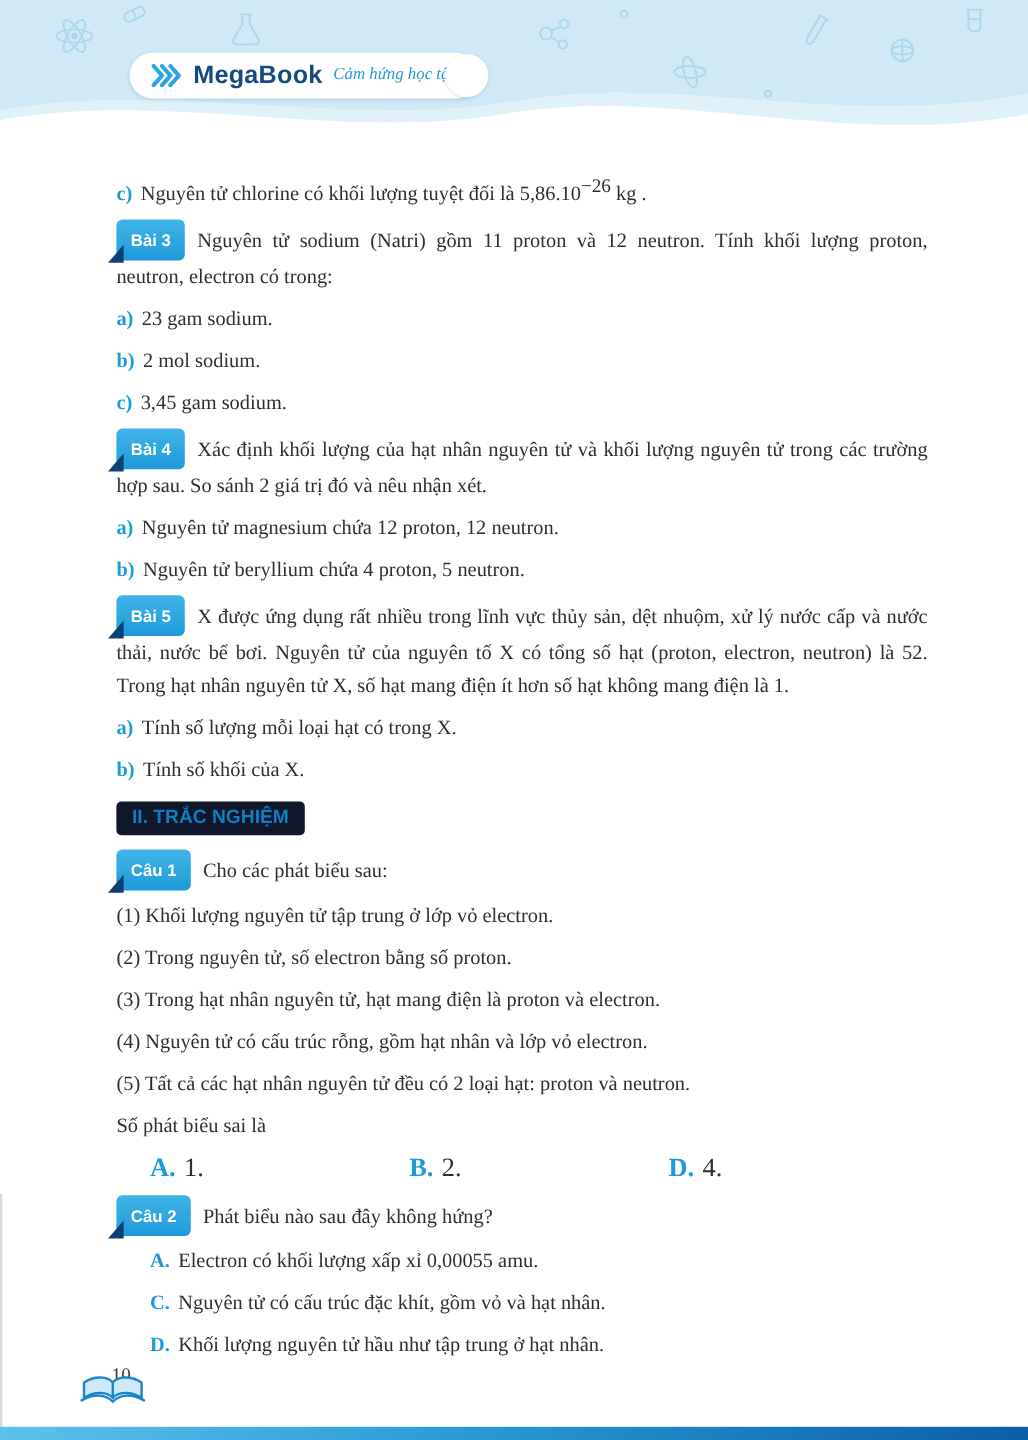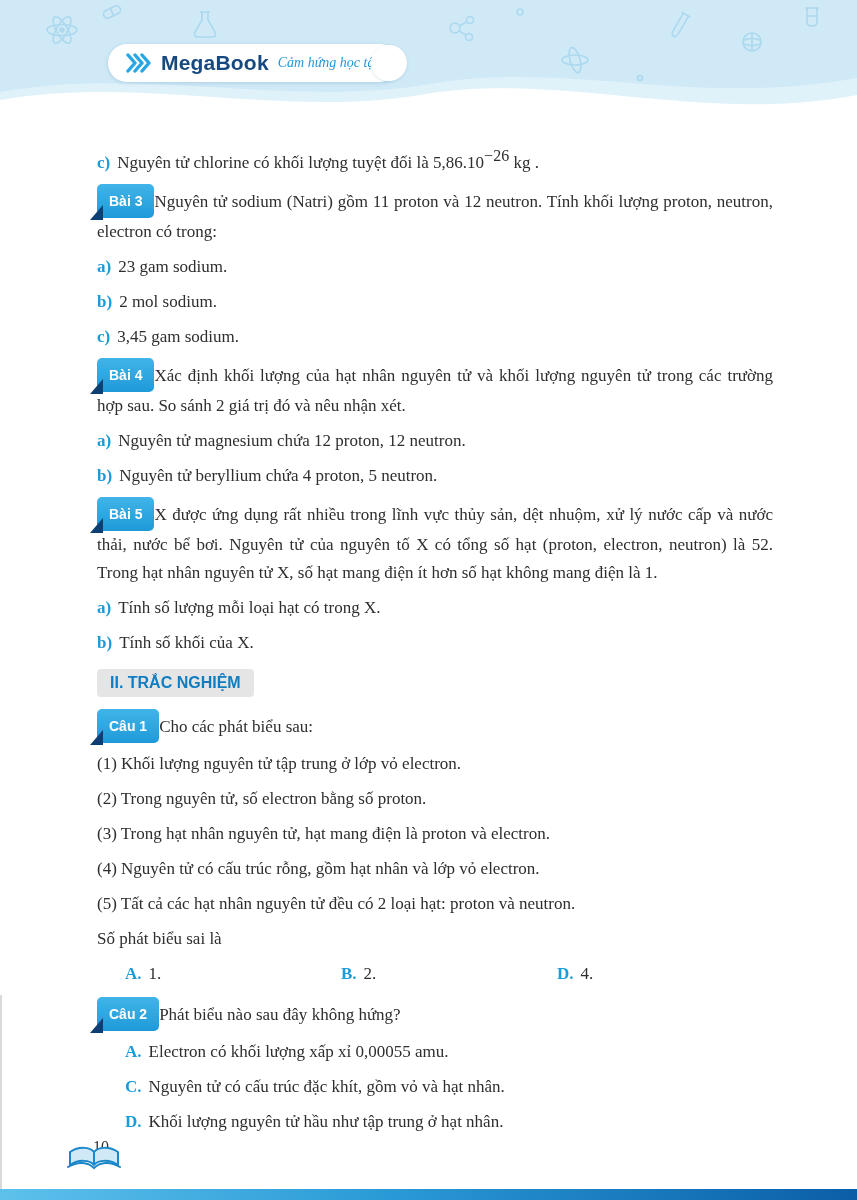--- a/index.html
+++ b/index.html
@@ -26,36 +26,36 @@
   .content{position:absolute;top:142px;left:97px;width:676px;}
   .para{margin:0 0 7px 0;font-size:17px;line-height:28px;text-align:justify;}
   .blue{color:#1b9cd8;font-weight:bold;margin-right:7px;}
   .bold{font-weight:normal;}
   sup{font-size:16px;}
   .badge{
     display:inline-block;position:relative;z-index:0;
     font-family:"Liberation Sans","DejaVu Sans",sans-serif;
     font-weight:bold;font-size:14px;color:#fff;
     background:linear-gradient(180deg,#41b4e9,#1e9ad9);
-    padding:3px 12px;border-radius:5px;vertical-align:1px;
+    padding:3px 12px;border-radius:5px;margin-right:10px;vertical-align:1px;
   }
   .badge::before{
     content:"";position:absolute;left:-7px;bottom:-2px;width:0;height:0;z-index:-1;
     border-style:solid;border-width:0 0 15px 13px;
     border-color:transparent transparent #0c3f74 transparent;
   }
   .section-row{margin:12px 0 12px 0;}
   .section-title{
     display:inline-block;
     font-family:"Liberation Sans","DejaVu Sans",sans-serif;
     font-weight:bold;font-size:16px;color:#0f7dc2;
-    background:#e5e5e5;padding:5px 13px;border-radius:4px;
+    background:#0f172a;padding:5px 13px;border-radius:4px;
   }
   .choices{display:flex;padding-left:28px;margin:2px 0 9px 0;}
-  .choice{flex:1;font-size:17px;line-height:28px;}
+  .choice{flex:1;font-size:22px;line-height:28px;}
   .option{padding-left:28px;}
   
   .page-number{position:absolute;left:93px;bottom:44px;font-size:16px;color:#333;}
   .book-icon{position:absolute;left:66px;bottom:28px;}
   .bottom-bar{
     position:absolute;left:0;bottom:0;width:857px;height:11px;
     background:linear-gradient(90deg,#5ec1ec 0%,#2a9ad6 45%,#0b5ea6 100%);
   }
   .edge-line{position:absolute;left:0;top:995px;width:2px;height:194px;background:#d9d9d9;}
 </style>

